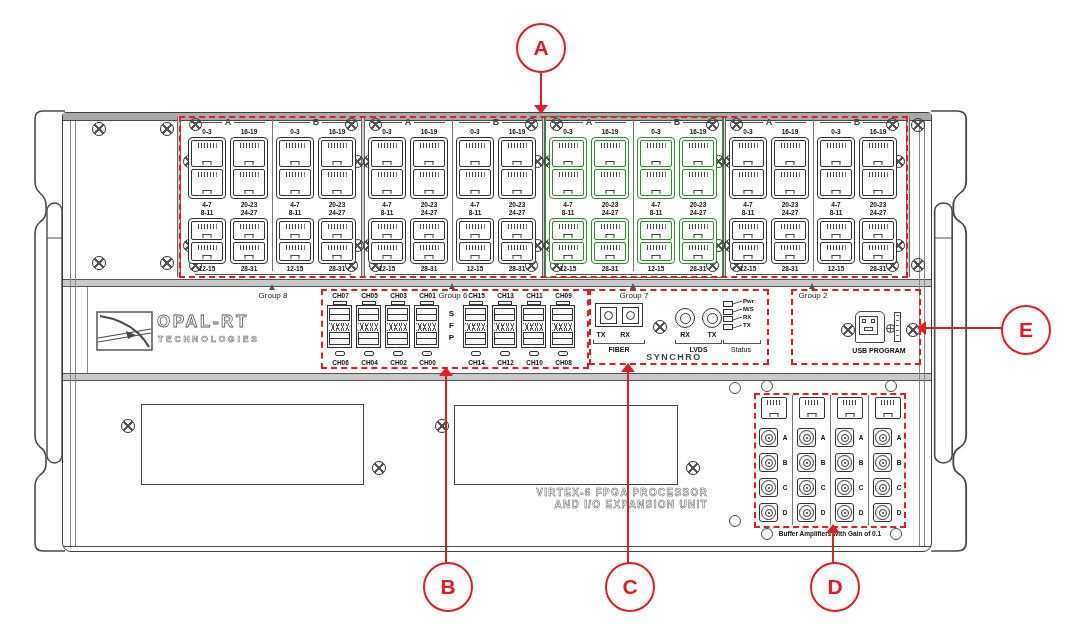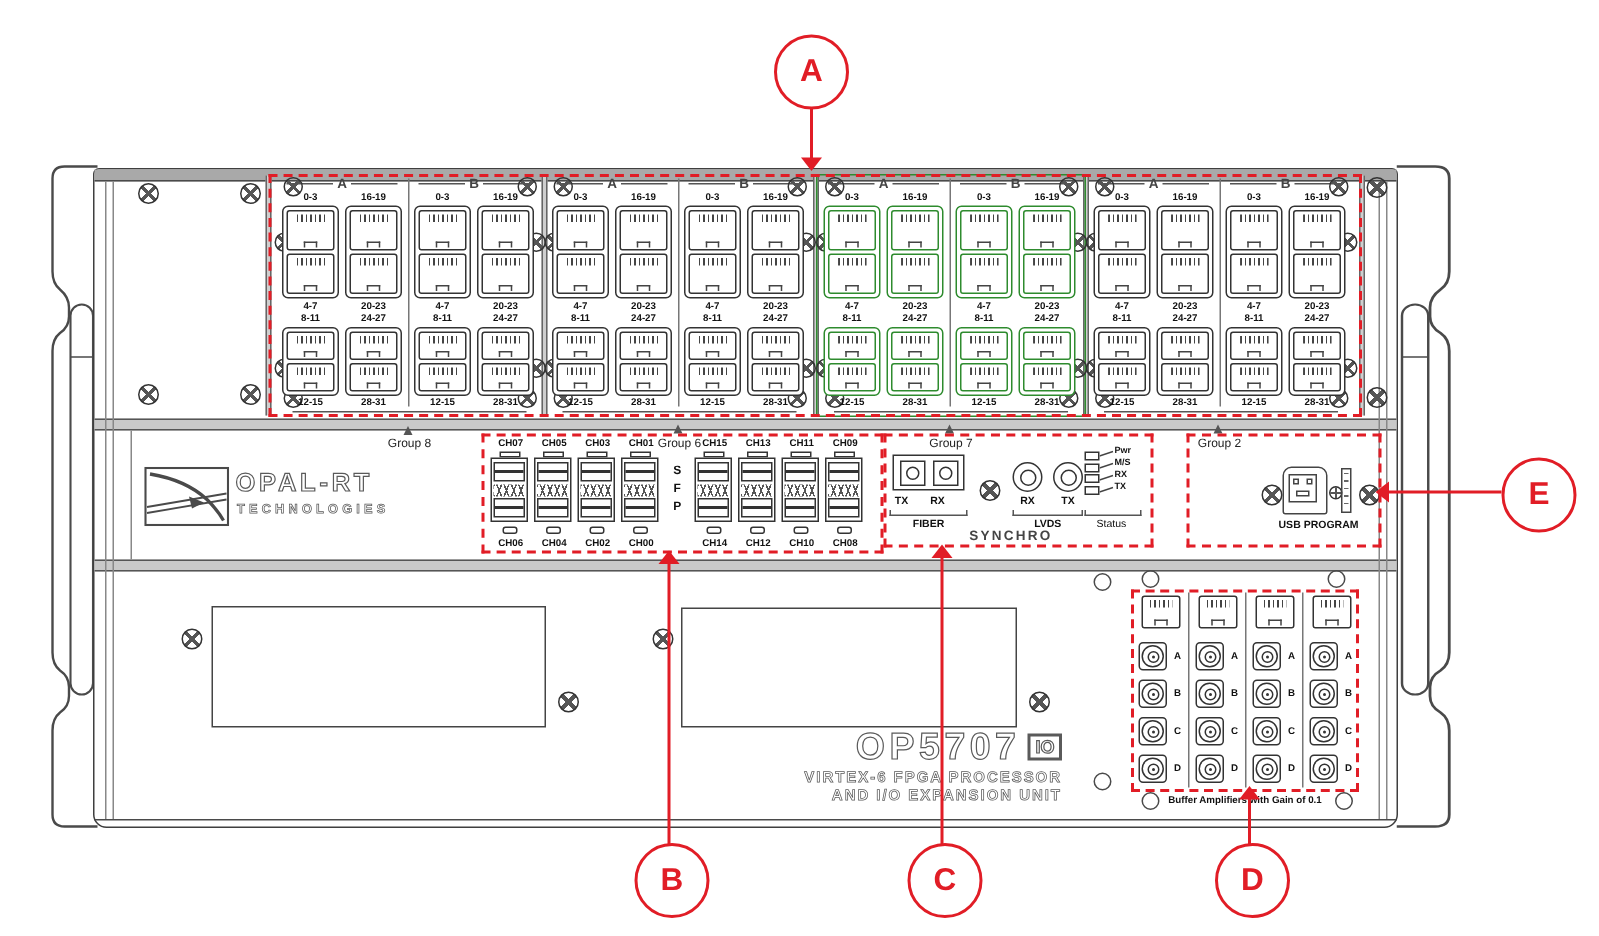--- a/index.html
+++ b/index.html
@@ -729,24 +729,20 @@
             <div class="b2" style="">
               <div class="b3" style=""></div>
             </div>
           </div>
         </div>
         <div class="plabel" style="left: 831px; top: 396px; width: 10px; font-size: 6.5px;">D</div>
       </div>
     <div class="tlabel" style="left:691px;top:417px;width:152px;font-size:6.5px;">Buffer Amplifiers with Gain of 0.1</div>
 
     <div class="abs" style="left:340px;top:372px;width:305px;text-align:right;">
-      <div style="display:flex;justify-content:flex-end;align-items:center;gap:5px;">
-        <span class="outline" style="font-size:25px;letter-spacing:3px;line-height:26px;">OP5707</span>
-        <span class="outline" style="font-size:12px;border:2px solid #5a5a5a;padding:0 3px;line-height:14px;">IO</span>
-      </div>
       <div class="outline fine" style="font-size:10px;letter-spacing:1.3px;line-height:11.5px;margin-top:2px;">VIRTEX-6 FPGA PROCESSOR</div>
       <div class="outline fine" style="font-size:10px;letter-spacing:1.3px;line-height:11.5px;">AND I/O EXPANSION UNIT</div>
     </div>
   </div>
 
   <div class="callout" style="left:516px;top:23px;">
       <span>A</span>
     </div>
   <div class="cl-line" style="left:539.5px;top:70px;width:2.5px;height:37px;"></div>
   <div class="cl-arrow down" style="left:534px;top:105px;"></div>

